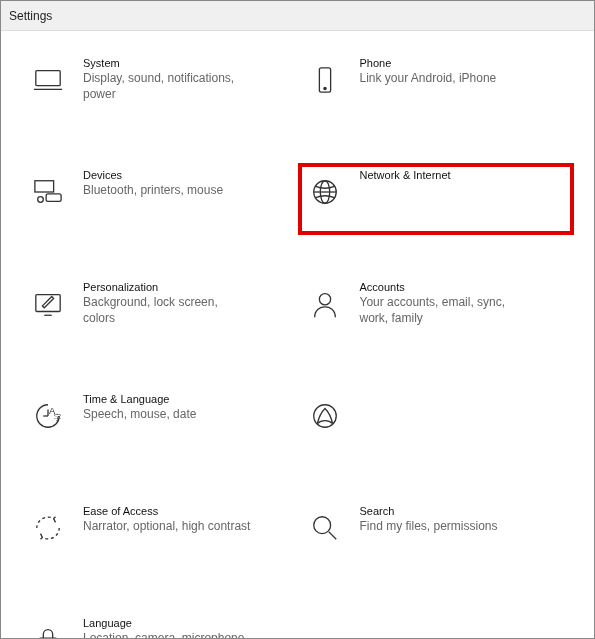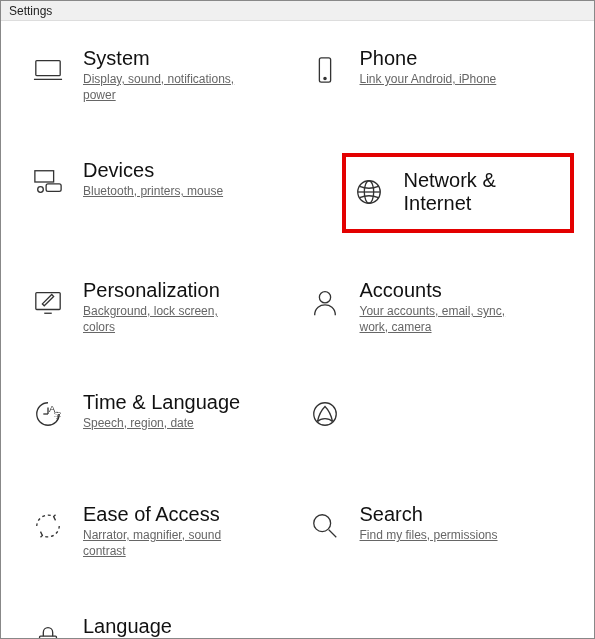--- a/index.html
+++ b/index.html
@@ -5,21 +5,21 @@
   * { box-sizing: border-box; margin: 0; padding: 0; }
   body {
     font-family: "Segoe UI", Arial, sans-serif;
     background: #fff;
     width: 595px;
     height: 639px;
     border: 1px solid #888;
     overflow: hidden;
   }
   .titlebar {
-    height: 20px;
+    height: 30px;
     background: #f0f0f0;
     border-bottom: 1px solid #ddd;
     display: flex;
     align-items: center;
     padding-left: 8px;
     font-size: 12px;
     color: #222;
   }
   .content {
     padding: 20px 20px 0 20px;
@@ -32,45 +32,43 @@
   }
   .tile {
     display: flex;
     align-items: flex-start;
     padding: 6px 6px;
     cursor: pointer;
     min-height: 72px;
   }
   .tile.highlight {
     border: 4px solid #e30000;
-    padding: 12px 2px;
-    margin-left: 44px;
+    padding: 2px 2px;
   }
   .tile-icon {
     width: 42px;
     height: 42px;
     flex-shrink: 0;
     display: flex;
     align-items: center;
     justify-content: center;
     margin-right: 14px;
     margin-top: 2px;
   }
   .tile-icon svg { width: 30px; height: 30px; stroke: #333; fill: none; stroke-width: 1.4; }
   .tile-text .title {
-    font-size: 20px;
+    font-size: 11px;
     color: #111;
     margin-bottom: 2px;
   }
   .tile-text .subtitle {
     font-size: 12px;
     color: #666;
     line-height: 1.3;
     max-width: 170px;
-    text-decoration: underline;
   }
 </style>
 </head>
 <body>
 
 <div class="titlebar">
   <span>Settings</span>
 </div>
 
 <div class="content">
@@ -148,37 +146,37 @@
 
     <div class="tile">
       <div class="tile-icon">
         <svg viewBox="0 0 32 32">
             <circle cx="16" cy="11" r="6"></circle>
             <path d="M5 30 C5 22 11 19 16 19 C21 19 27 22 27 30"></path>
           </svg>
       </div>
       <div class="tile-text">
         <div class="title">Accounts</div>
-        <div class="subtitle">Your accounts, email, sync, work, camera</div>
+        <div class="subtitle">Your accounts, email, sync, work, family</div>
       </div>
     </div>
 
     <div class="tile">
       <div class="tile-icon">
         <svg viewBox="0 0 32 32">
             <path d="M16 4 A12 12 0 1 0 28 16"></path>
             <line x1="16" y1="9" x2="16" y2="16"></line>
             <line x1="16" y1="16" x2="11" y2="16"></line>
             <text x="17" y="14" font-size="10" fill="#333" stroke="none">A</text>
             <text x="22" y="20" font-size="8" fill="#333" stroke="none">字</text>
           </svg>
       </div>
       <div class="tile-text">
         <div class="title">Time &amp; Language</div>
-        <div class="subtitle">Speech, region, date</div>
+        <div class="subtitle">Speech, mouse, date</div>
       </div>
     </div>
 
     <div class="tile">
       <div class="tile-icon">
         <svg viewBox="0 0 32 32">
             <circle cx="16" cy="16" r="12"></circle>
             <path d="M8 24 C10 14 16 8 16 8 C16 8 22 14 24 24"></path>
             <path d="M8 24 C12 20 20 20 24 24"></path>
           </svg>
@@ -189,21 +187,21 @@
       <div class="tile-icon">
         <svg viewBox="0 0 32 32">
             <path d="M4 16 A12 12 0 0 1 22 6" stroke-dasharray="3 3"></path>
             <path d="M28 16 A12 12 0 0 1 10 26" stroke-dasharray="3 3"></path>
             <polyline points="24,4 22,6 24,10"></polyline>
             <polyline points="8,28 10,26 8,22"></polyline>
           </svg>
       </div>
       <div class="tile-text">
         <div class="title">Ease of Access</div>
-        <div class="subtitle">Narrator, magnifier, sound contrast</div>
+        <div class="subtitle">Narrator, optional, high contrast</div>
       </div>
     </div>
 
     <div class="tile">
       <div class="tile-icon">
         <svg viewBox="0 0 32 32">
             <circle cx="13" cy="13" r="9"></circle>
             <line x1="20" y1="20" x2="28" y2="28"></line>
           </svg>
       </div>

